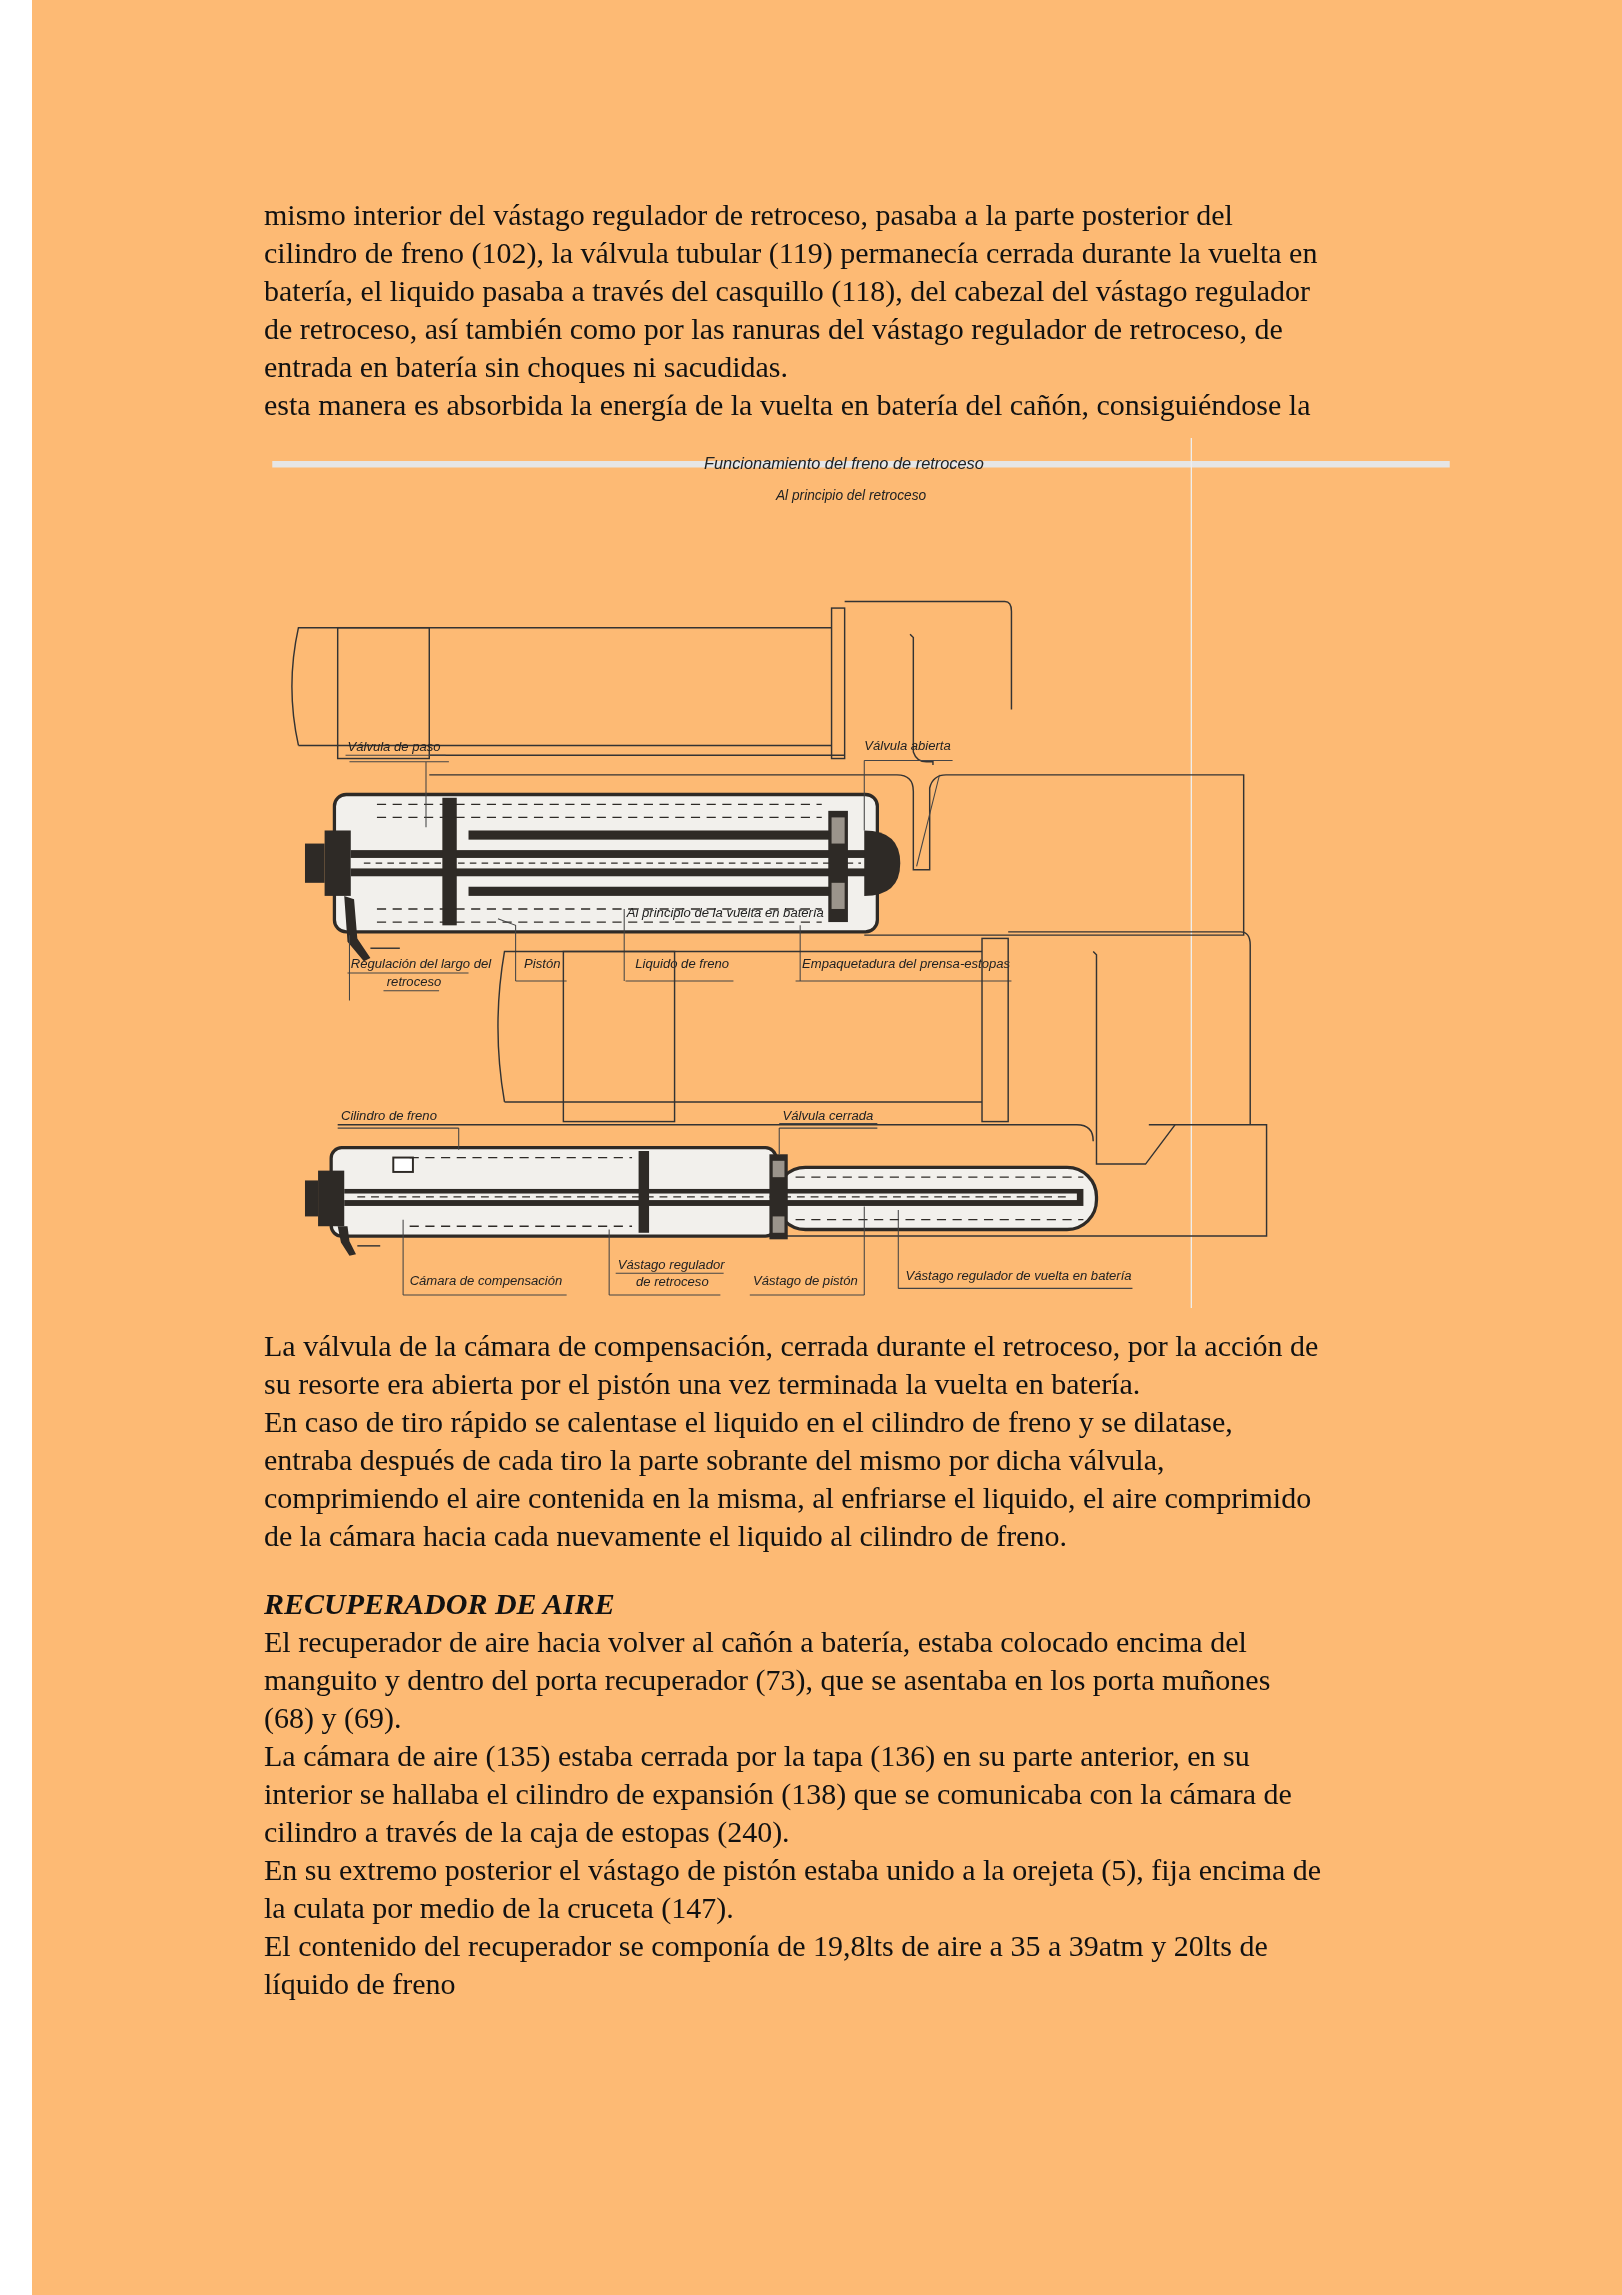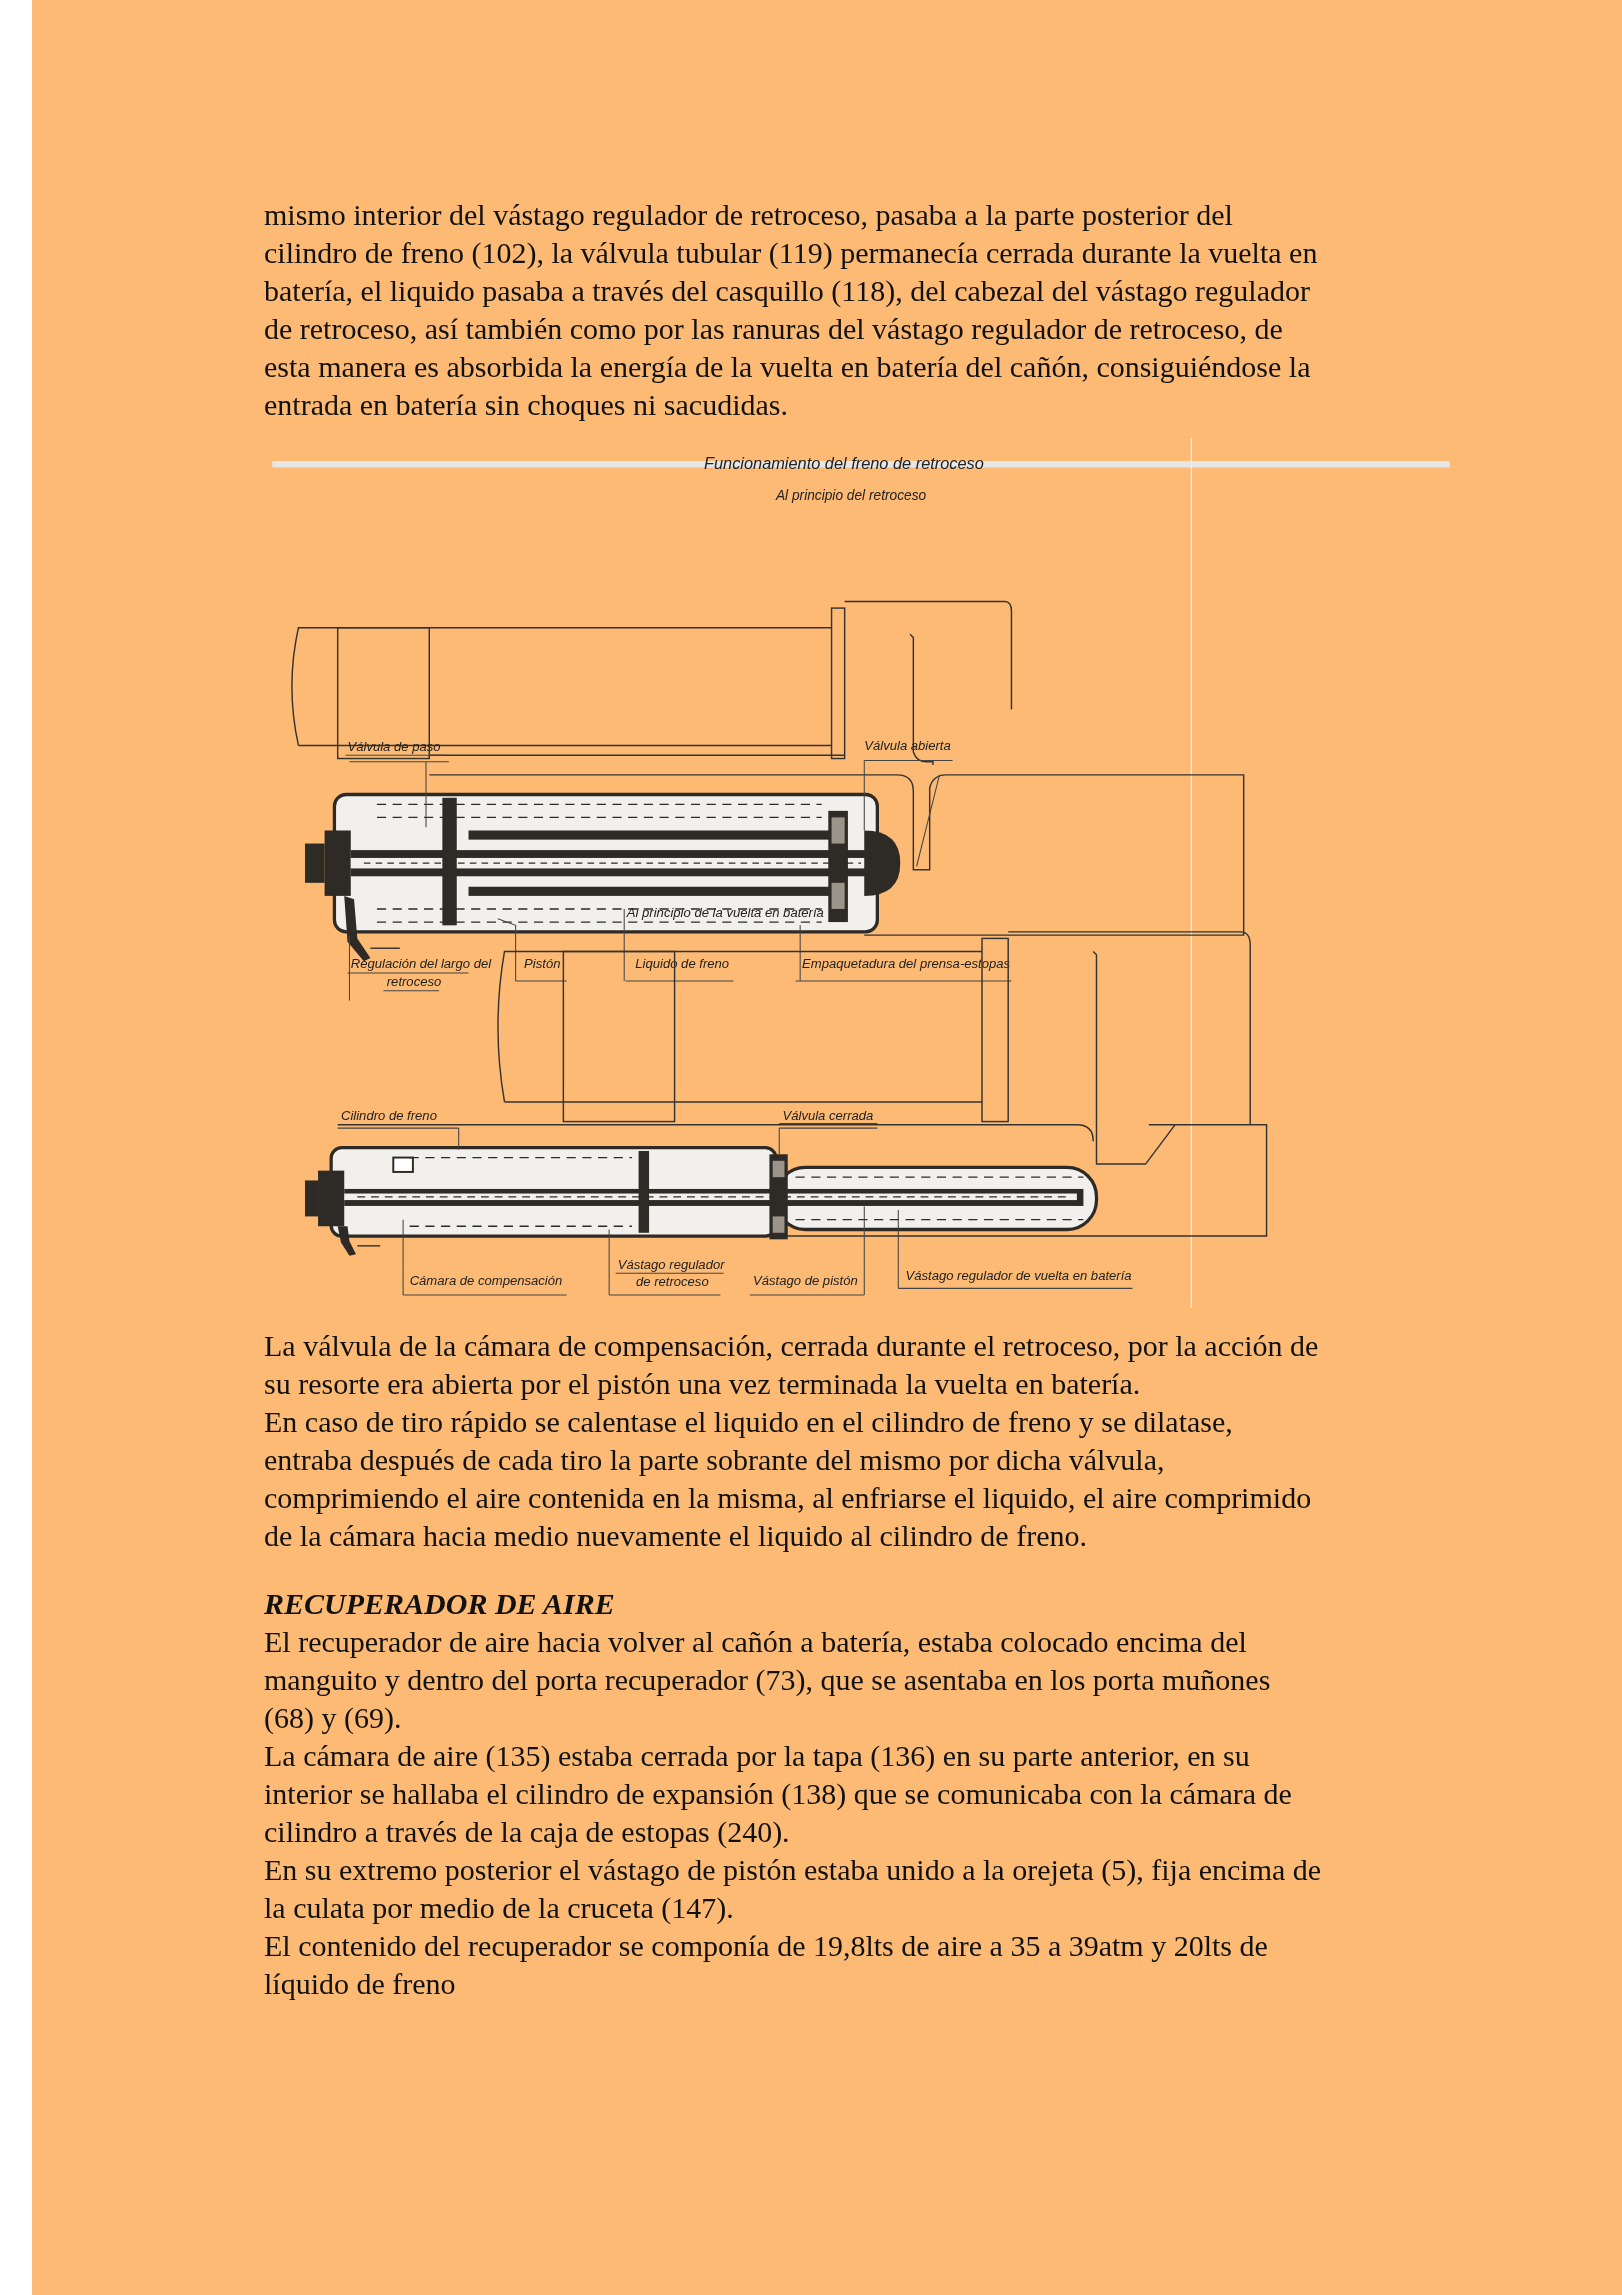--- a/index.html
+++ b/index.html
@@ -23,22 +23,22 @@
 </head>
 <body>
 
 <div class="page">
 
   <div class="txt" style="top:196px;">
     <p>mismo interior del vástago regulador de retroceso, pasaba a la parte posterior del</p>
     <p>cilindro de freno (102), la válvula tubular (119) permanecía cerrada durante la vuelta en</p>
     <p>batería, el liquido pasaba a través del casquillo (118), del cabezal del vástago regulador</p>
     <p>de retroceso, así también como por las ranuras del vástago regulador de retroceso, de</p>
+    <p>entrada en batería sin choques ni sacudidas.</p>
     <p>esta manera es absorbida la energía de la vuelta en batería del cañón, consiguiéndose la</p>
-    <p>entrada en batería sin choques ni sacudidas.</p>
   </div>
 
   <div class="fig" style="top:438px;">
     <svg width="1178" height="870" viewBox="0 0 1800 1330">
 
       <line x1="0" y1="40" x2="1800" y2="40" stroke="#e6e6e6" stroke-width="10"></line>
       <line x1="1405" y1="0" x2="1405" y2="1330" stroke="#eeeeee" stroke-width="2"></line>
 
       <text class="cap" x="660" y="48" font-size="25">Funcionamiento del freno de retroceso</text>
       <text class="cap" x="770" y="95" font-size="21">Al principio del retroceso</text>
@@ -166,21 +166,21 @@
       </g>
     </svg>
   </div>
 
   <div class="txt" style="top:1327px;">
     <p>La válvula de la cámara de compensación, cerrada durante el retroceso, por la acción de</p>
     <p>su resorte era abierta por el pistón una vez terminada la vuelta en batería.</p>
     <p>En caso de tiro rápido se calentase el liquido en el cilindro de freno y se dilatase,</p>
     <p>entraba después de cada tiro la parte sobrante del mismo por dicha válvula,</p>
     <p>comprimiendo el aire contenida en la misma, al enfriarse el liquido, el aire comprimido</p>
-    <p>de la cámara hacia medio nuevamente el liquido al cilindro de freno.</p>
+    <p>de la cámara hacia cada nuevamente el liquido al cilindro de freno.</p>
   </div>
 
   <div class="heading" style="top:1587px;">RECUPERADOR DE AIRE</div>
 
   <div class="txt" style="top:1623px;">
     <p>El recuperador de aire hacia volver al cañón a batería, estaba colocado encima del</p>
     <p>manguito y dentro del porta recuperador (73), que se asentaba en los porta muñones</p>
     <p>(68) y (69).</p>
     <p>La cámara de aire (135) estaba cerrada por la tapa (136) en su parte anterior, en su</p>
     <p>interior se hallaba  el cilindro de expansión (138) que se comunicaba con la cámara de</p>

